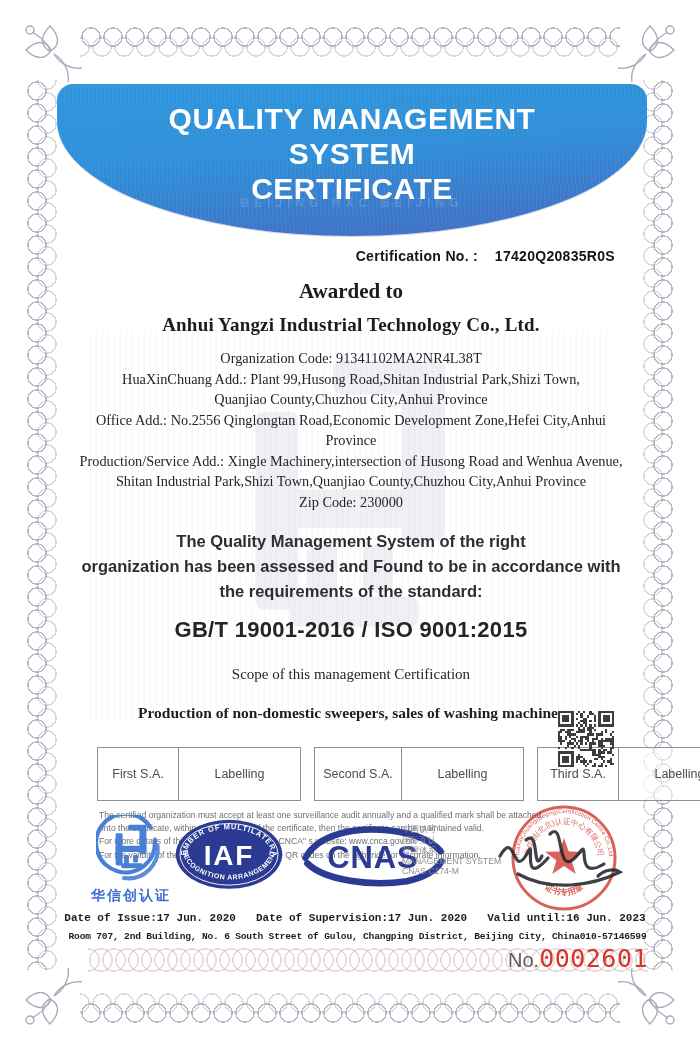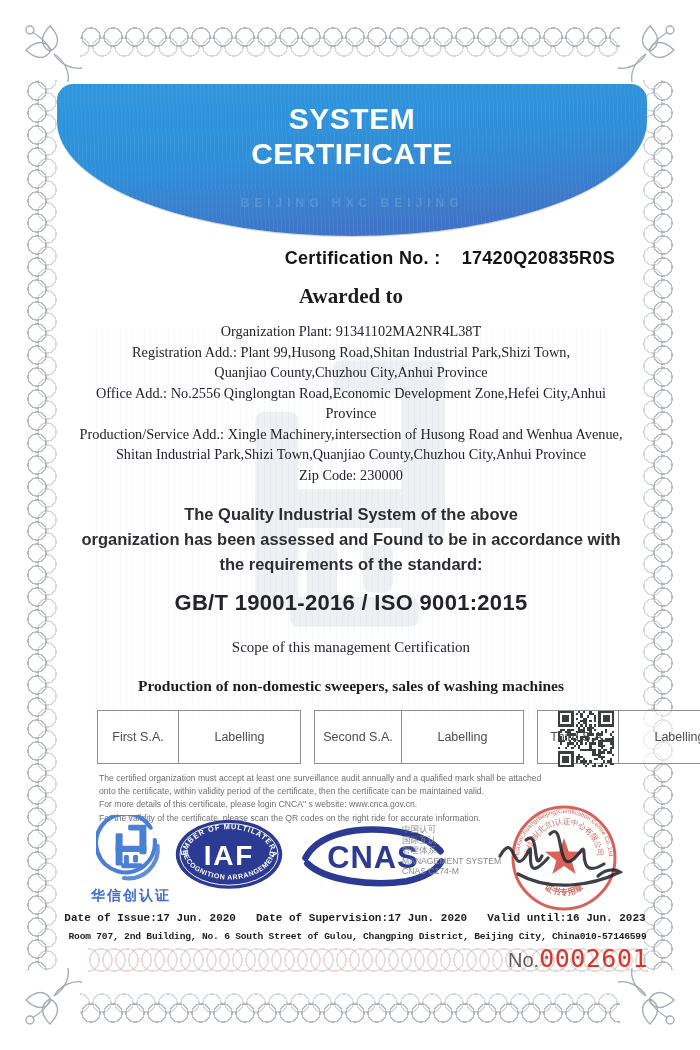--- a/index.html
+++ b/index.html
@@ -43,31 +43,31 @@
       linear-gradient(175deg,#2f97de 0%, #2f8fd8 45%, #3f74c8 85%, #4b6cbe 100%);
     border-radius:16px 16px 50% 50% / 16px 16px 115px 115px;
     box-shadow:0 1px 0 rgba(70,90,160,.25);}
   .header-title{padding-top:17px;text-align:center;color:#ffffff;
     font-size:30px;font-weight:bold;letter-spacing:.5px;line-height:35px;}
   .header-ghost{position:absolute;left:0;right:0;bottom:26px;text-align:center;
     color:#ffffff;opacity:.14;font-size:12px;letter-spacing:5px;font-weight:bold;}
 
   
   .main{position:absolute;left:75px;top:248px;width:552px;text-align:center;color:#1c1c1e;}
-  .cert-no{ text-align:right;padding-right:12px;font-size:18px;font-weight:bold;color:#141414;letter-spacing:.3px;}
+  .cert-no{ text-align:right;padding-right:12px;font-size:14px;font-weight:bold;color:#141414;letter-spacing:.3px;}
   .awarded{margin-top:15px;font-family:"Liberation Serif",serif;font-size:21px;font-weight:bold;}
   .company{margin-top:10px;font-family:"Liberation Serif",serif;font-size:19px;font-weight:bold;letter-spacing:.2px;}
   .info{margin-top:12px;font-family:"Liberation Serif",serif;font-size:14.3px;line-height:20.5px;color:#24242a;}
   .statement{margin-top:17px;font-size:16.5px;font-weight:bold;color:#2e2e32;line-height:25px;}
   .standard{margin-top:13px;font-size:22px;font-weight:bold;color:#242428;letter-spacing:.3px;}
   .scope-label{margin-top:23px;font-family:"Liberation Serif",serif;font-size:15px;color:#26262c;text-align:center;}
   .scope-text{margin-top:21px;font-family:"Liberation Serif",serif;font-size:15.5px;font-weight:bold;color:#1d1d22;}
 
   
-  .audit-row{margin-top:15px;margin-left:22px;display:flex;gap:13px;}
+  .audit-row{margin-top:25px;margin-left:22px;display:flex;gap:13px;}
   .audit-group{display:flex;border:1px solid #8f8f93;height:52px;background:rgba(255,255,255,.6);}
   .audit-cell{display:flex;align-items:center;justify-content:center;
     font-size:12.5px;color:#4c4c50;}
   .audit-cell.sa{width:80px;border-right:1px solid #8f8f93;}
   .audit-cell.lab{width:121px;}
 
   .fine-print{margin-top:8px;margin-left:24px;text-align:left;font-size:8.6px;line-height:13.2px;color:#6f6f73;}
 
   
   .qr{position:absolute;left:558px;top:711px;width:56px;height:56px;}
@@ -143,44 +143,46 @@
 
 <div class="watermark">
   <svg viewBox="0 0 100 100" fill="#c9ced8">
       <use href="#hxc-glyph"></use>
     </svg>
 </div>
 <div class="texture"></div>
 
 <div class="header-arc">
   <div class="header-title">
+      <div class="title-line">QUALITY MANAGEMENT</div>
       <div class="title-line">SYSTEM</div>
       <div class="title-line">CERTIFICATE</div>
     </div>
   <div class="header-ghost">BEIJING HXC BEIJING</div>
 </div>
 
 <div class="main">
   <div class="cert-no">
     <span>Certification No. :</span>
     <span>&nbsp;&nbsp;</span>
     <span>17420Q20835R0S</span>
   </div>
   <div class="awarded">Awarded to</div>
+  <div class="company">Anhui Yangzi Industrial Technology Co., Ltd.</div>
   <div class="info">
-      <div class="info-line">Organization Plant: 91341102MA2NR4L38T</div>
-      <div class="info-line">Registration Add.: Plant 99,Husong Road,Shitan Industrial Park,Shizi Town,</div>
+      <div class="info-line">Organization Code: 91341102MA2NR4L38T</div>
+      <div class="info-line">HuaXinChuang Add.: Plant 99,Husong Road,Shitan Industrial Park,Shizi Town,</div>
       <div class="info-line">Quanjiao County,Chuzhou City,Anhui Province</div>
       <div class="info-line">Office Add.: No.2556 Qinglongtan Road,Economic Development Zone,Hefei City,Anhui Province</div>
       <div class="info-line">Production/Service Add.: Xingle Machinery,intersection of Husong Road and Wenhua Avenue,</div>
       <div class="info-line">Shitan Industrial Park,Shizi Town,Quanjiao County,Chuzhou City,Anhui Province</div>
       <div class="info-line">Zip Code: 230000</div>
     </div>
   <div class="statement">
-      <div class="statement-line">The Quality Industrial System of the above</div>
+      <div class="statement-line">The Quality Management System of the right</div>
       <div class="statement-line">organization has been assessed and Found to be in accordance with</div>
       <div class="statement-line">the requirements of the standard:</div>
     </div>
   <div class="standard">GB/T 19001-2016 / ISO 9001:2015</div>
   <div class="scope-label">Scope of this management Certification</div>
   <div class="scope-text">Production of non-domestic sweepers, sales of washing machines</div>
 
   <div class="audit-row">
     <div class="audit-group">
       <div class="audit-cell sa">First S.A.</div>

